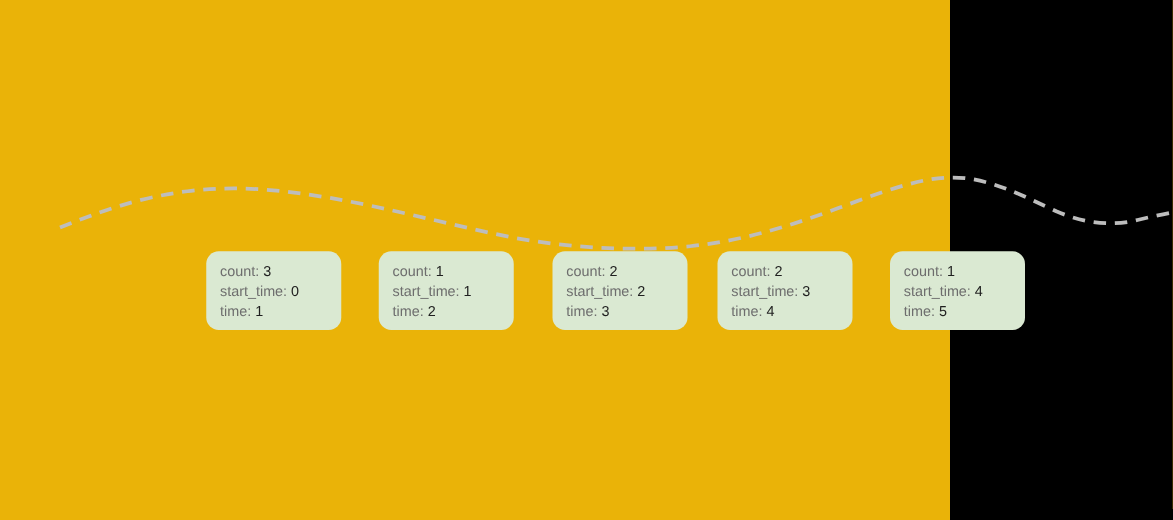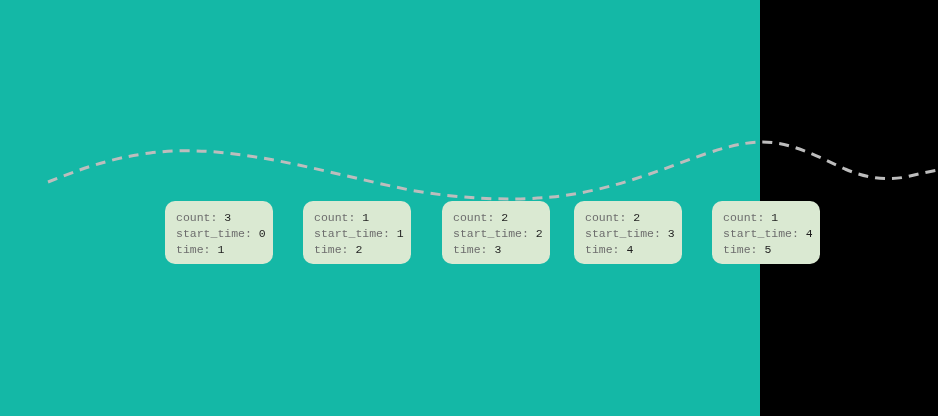--- a/index.html
+++ b/index.html
@@ -46,21 +46,21 @@
   .row .k {
     color: #6d6d6d;
   }
   .row .v {
     color: #1f1f1f;
   }
 </style>
 </head>
 <body style="background: rgb(0, 0, 0);">
 
-<div id="canvas" style="width: 760px; height: 416px; background: #14b8a6; font-family: Liberation Mono, monospace;">
+<div id="canvas" style="width: 760px; height: 416px; background: #eab308;">
 
   <svg id="trend-line-svg" viewBox="0 0 938 416" xmlns="http://www.w3.org/2000/svg">
     <path id="trend-path" fill="none" stroke="#bdbdbd" stroke-width="3" stroke-linecap="butt" stroke-dasharray="10 7" d="M 48 182 C 78 170, 110 158, 150 153 C 190 148, 225 152, 262 158 C 310 166, 360 180, 410 190 C 460 199, 510 201, 552 197 C 600 192, 640 178, 680 163 C 715 150, 740 142, 762 142 C 790 142, 815 155, 845 169 C 868 179, 890 181, 910 176 C 922 173, 932 171, 938 170"></path>
   </svg>
 
   <div id="windows-layer">
       <div class="window-box" style="left: 165px; top: 201px;">
         <div class="row"><span class="k">count:</span> <span class="v">3</span></div>
         <div class="row"><span class="k">start_time:</span> <span class="v">0</span></div>
         <div class="row"><span class="k">time:</span> <span class="v">1</span></div>

